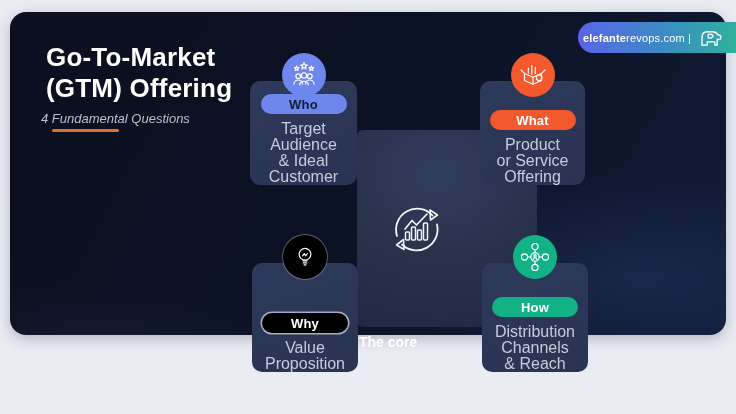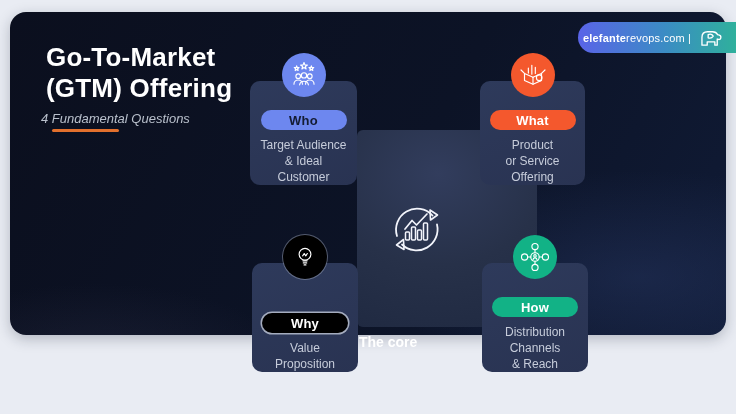--- a/index.html
+++ b/index.html
@@ -64,21 +64,21 @@
     display:flex; align-items:center; justify-content:center;
   }
   .card-why .icon-circle { box-shadow:0 0 0 1px rgba(170,180,200,0.45); }
   .q-pill {
     width:86px; height:20px; border-radius:10px;
     display:flex; align-items:center; justify-content:center;
     flex:0 0 auto;
   }
   .card-why .q-pill { box-shadow:0 0 0 1.5px rgba(205,212,226,0.75); }
   .q-pill span { font-size:13px; font-weight:bold; letter-spacing:0.2px; }
-  .card-text { margin-top:7px; text-align:center; color:#c6ccda; font-size:12px; line-height:16px; }
+  .card-text { margin-top:7px; text-align:center; color:#c6ccda; font-size:16px; line-height:16px; }
   svg { display:block; }
 </style>
 </head>
 <body>
 
 <div class="slide">
 
   <div class="header">
     <div class="title">
       <div>Go-To-Market</div>

